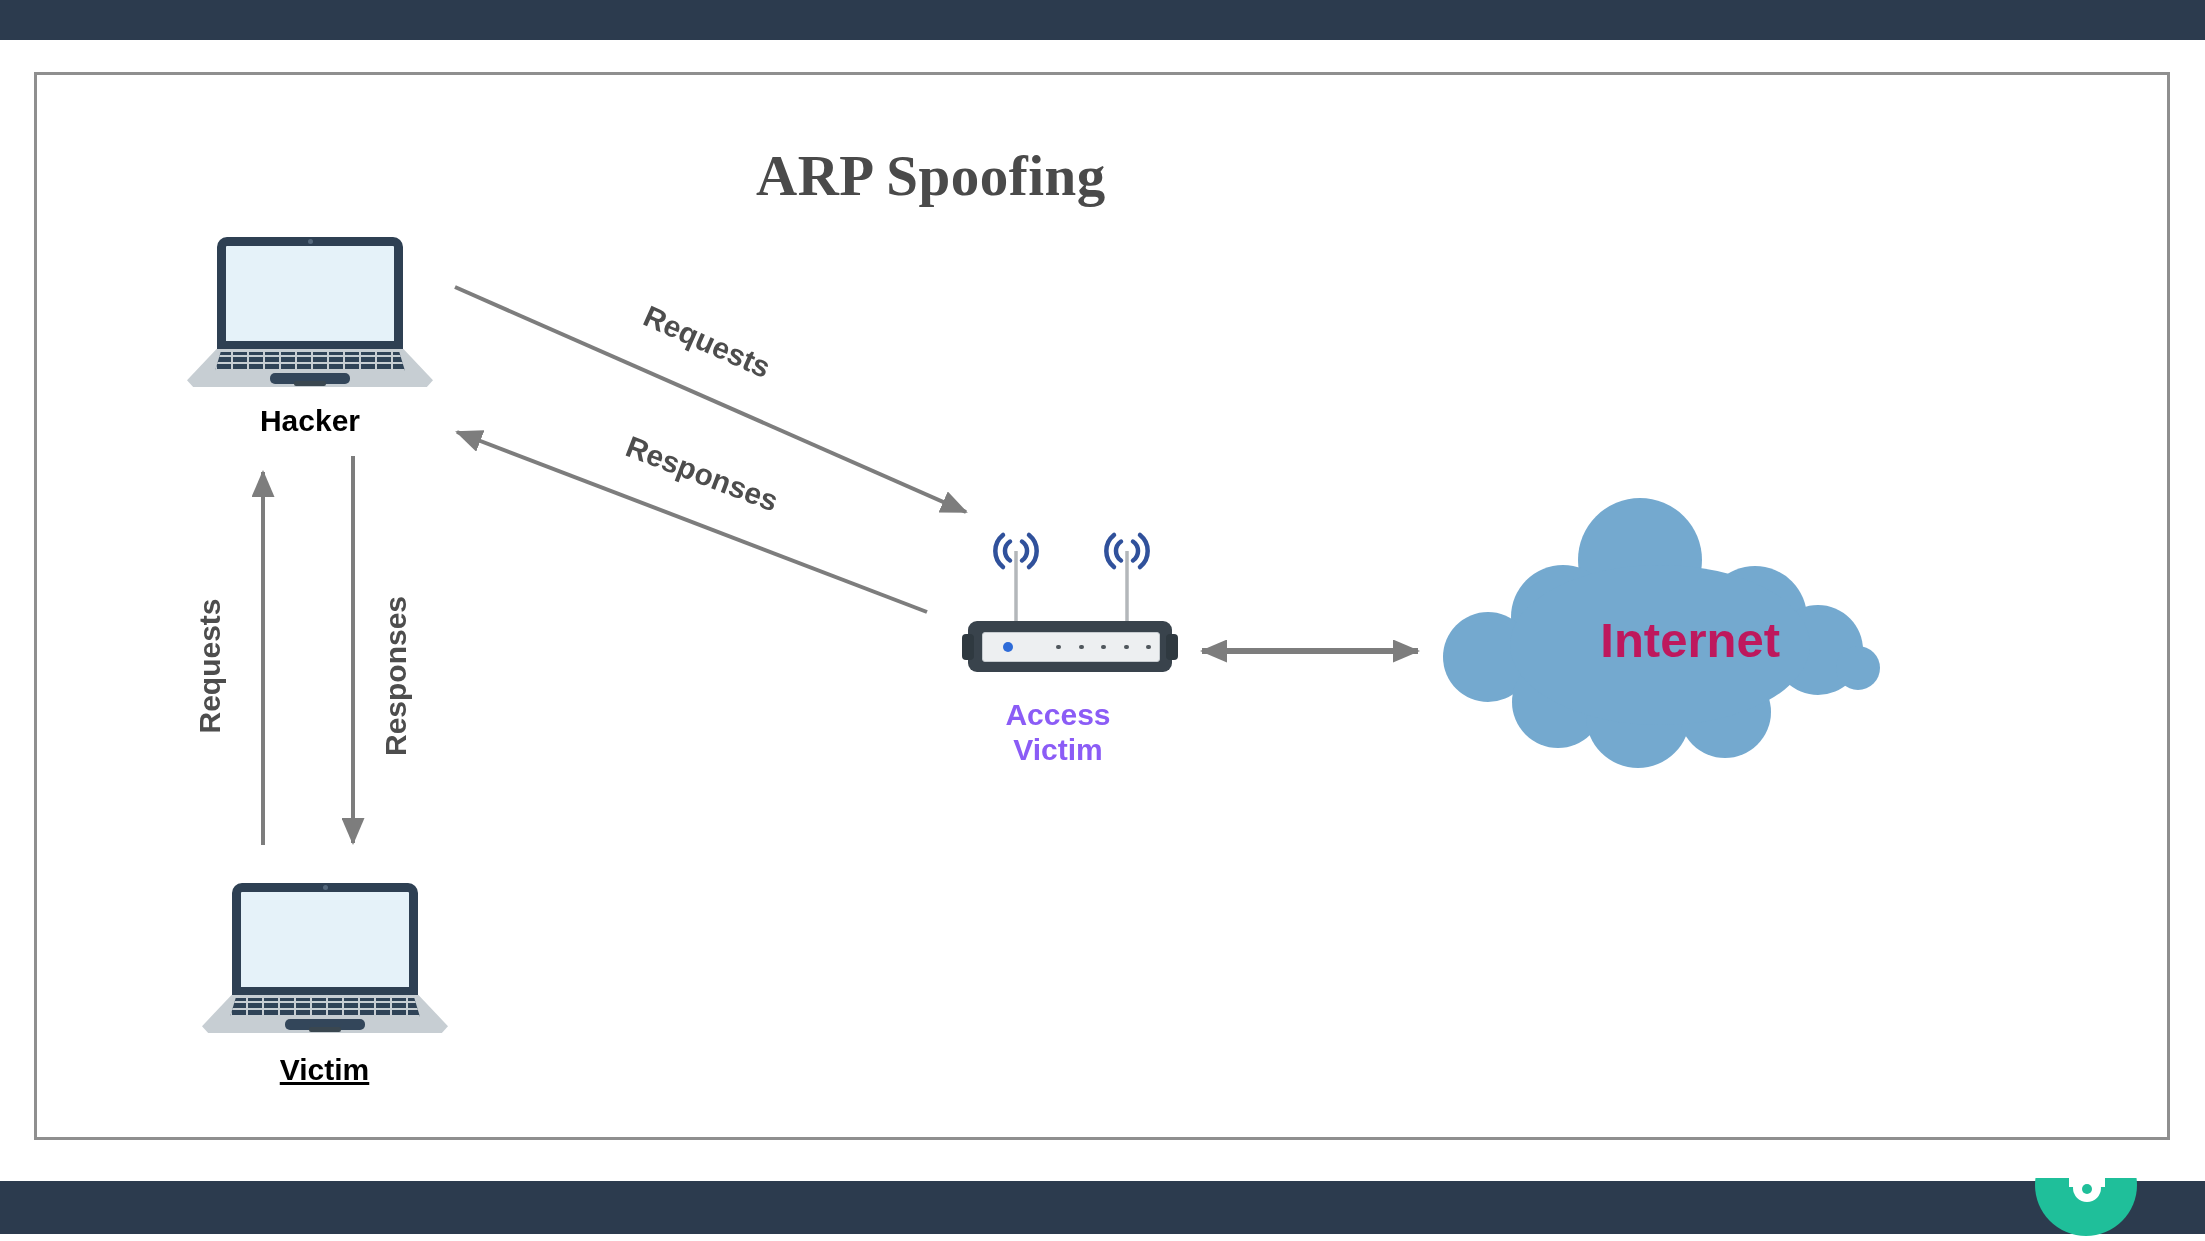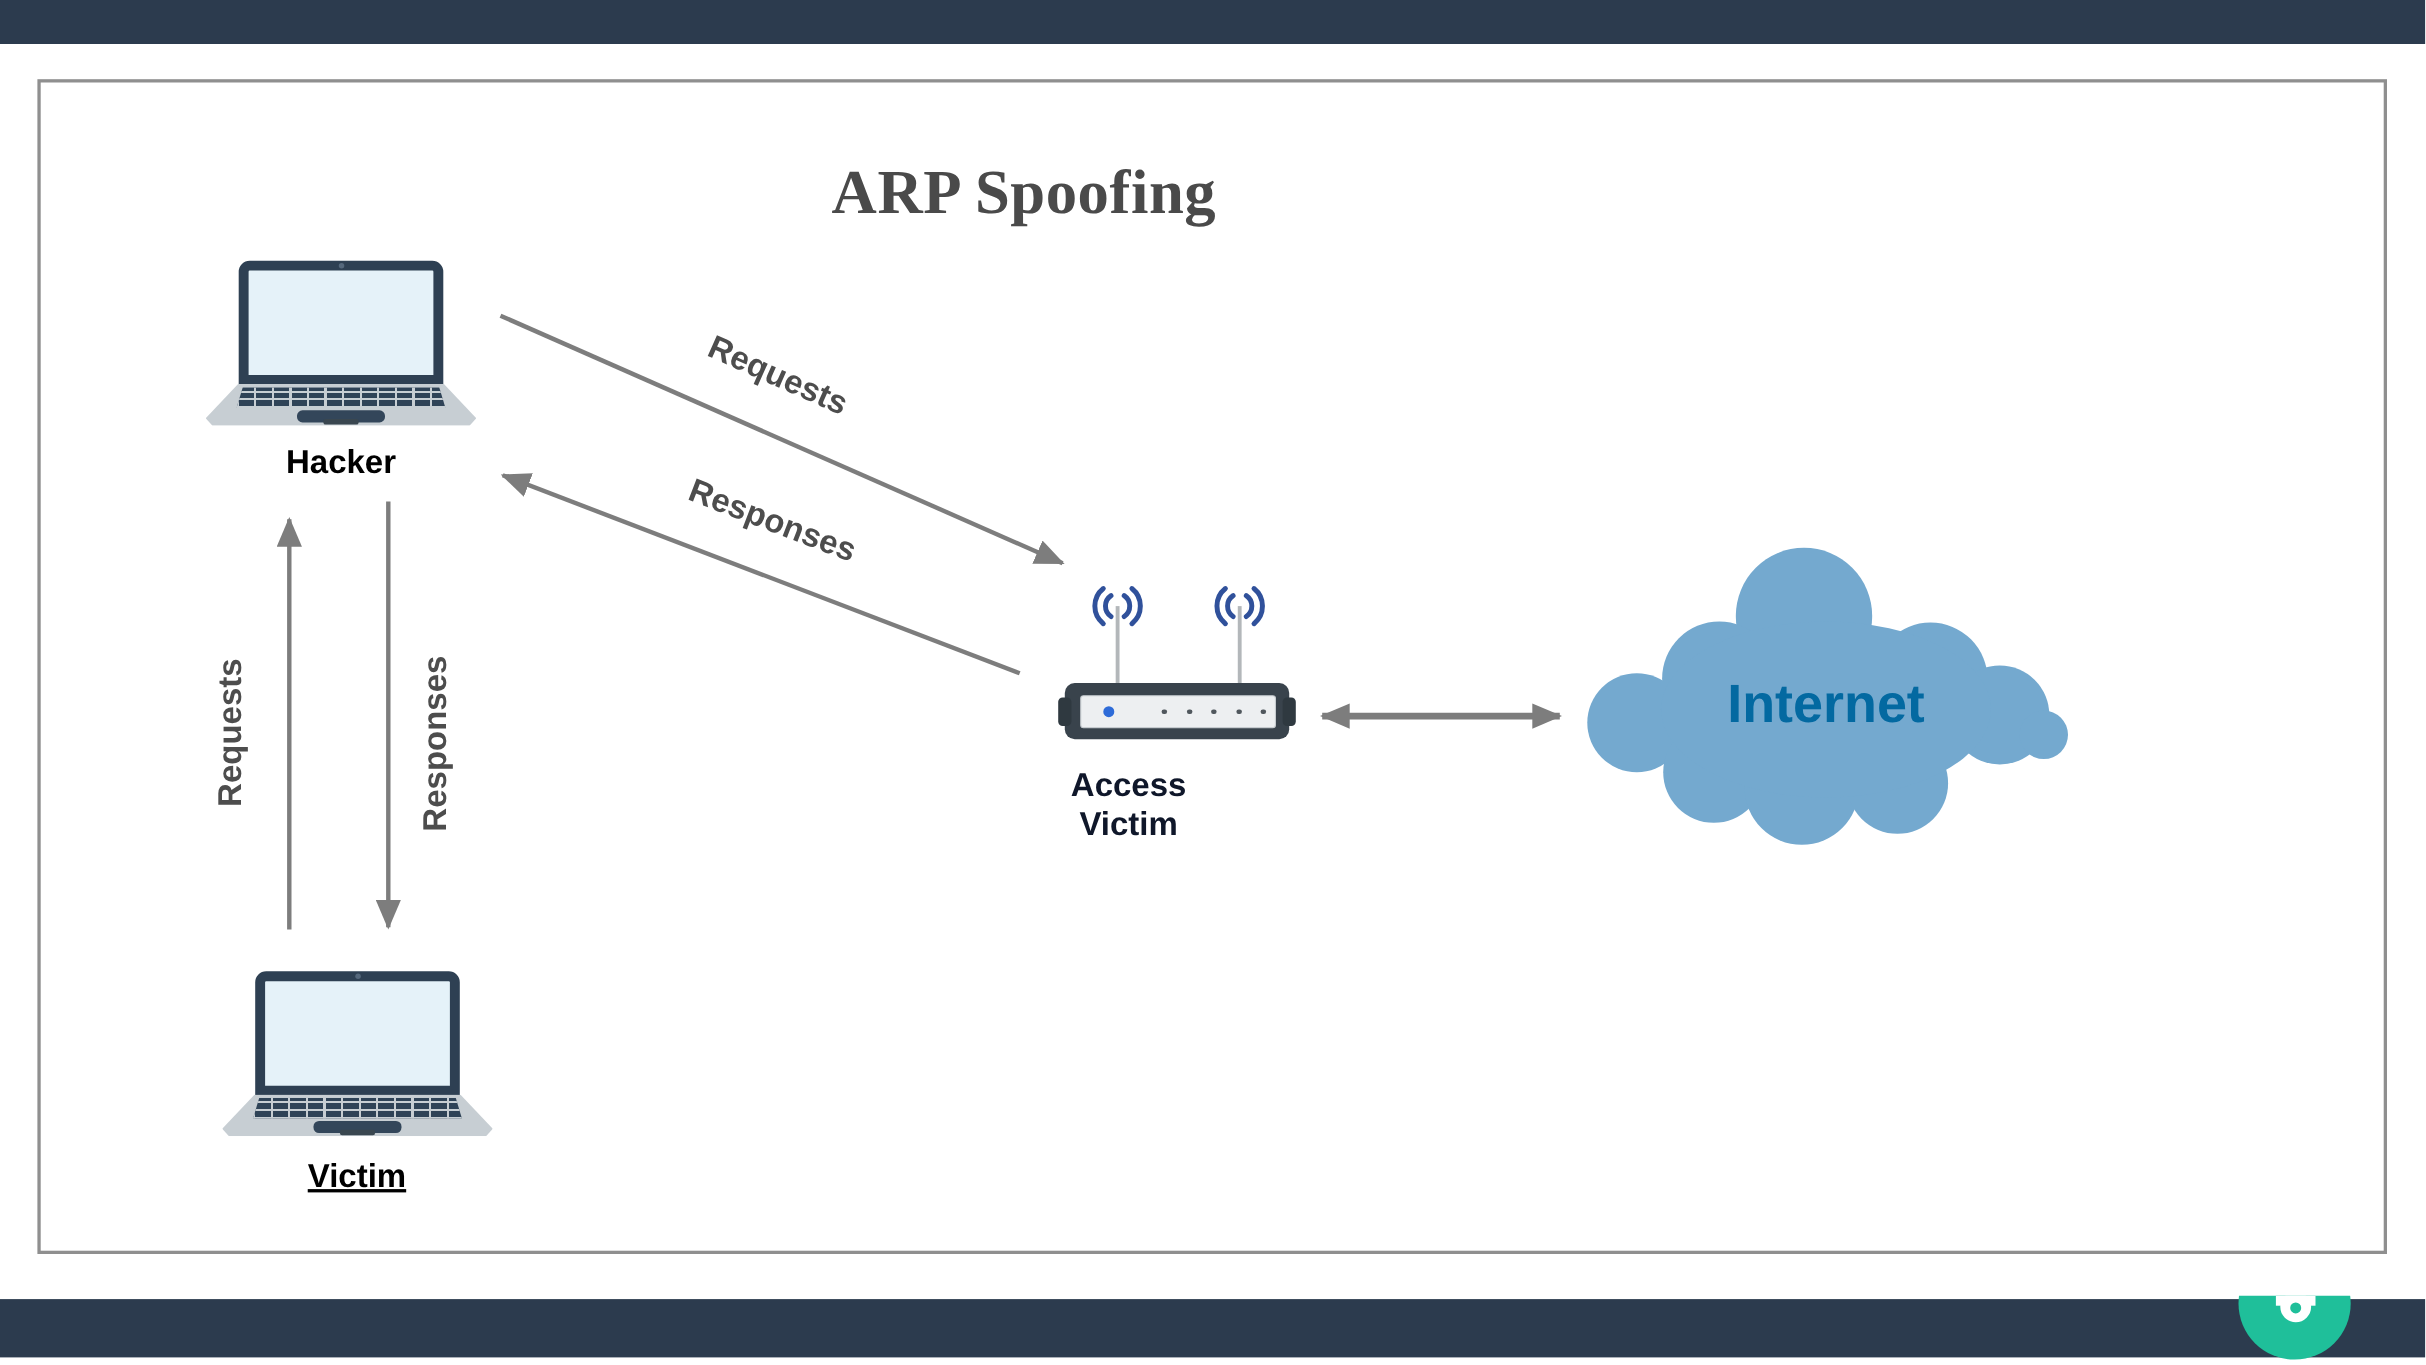--- a/index.html
+++ b/index.html
@@ -88,22 +88,22 @@
   
   .edge-label {
     position:absolute; font-size:30px; font-weight:600; color:#4D4D4D;
     white-space:nowrap; z-index:2;
   }
   .rot-req-diag  { transform:translate(-50%,-50%) rotate(24deg); }
   .rot-resp-diag { transform:translate(-50%,-50%) rotate(21deg); }
   .rot-vert      { transform:translate(-50%,-50%) rotate(-90deg); }
 
   .internet-label {
-    position:absolute; left:1540px; top:612px; width:240px; text-align:center;
-    font-size:49px; font-weight:700; color:#0369a1; z-index:2;
+    position:absolute; left:1540px; top:612px; width:240px; text-align:right;
+    font-size:49px; font-weight:700; color:#be185d; z-index:2;
   }
 
   
   .badge-clip {
     position:absolute; left:2028px; top:1178px; width:116px; height:59px;
     overflow:hidden; z-index:3;
   }
   .badge-circle {
     position:absolute; left:7px; top:-44px; width:102px; height:102px;
     border-radius:50%; background:#1FBF9A;
@@ -205,21 +205,21 @@
   <div class="router">
     <div class="panel">
       <div class="led"></div>
       <span class="pdot" style="left:73px;"></span>
       <span class="pdot" style="left:96px;"></span>
       <span class="pdot" style="left:118px;"></span>
       <span class="pdot" style="left:141px;"></span>
       <span class="pdot" style="left:163px;"></span>
     </div>
   </div>
-  <div class="node-label" style="left:924px; top:697px; width:204px; color:#0f172a; line-height:35px;">
+  <div class="node-label" style="left:956px; top:697px; width:204px; color:#8b5cf6; line-height:35px;">
     <div>Access</div>
     <div>Victim</div>
   </div>
 
   <div class="internet-label">Internet</div>
 
   <div class="edge-label rot-req-diag" style="left:707px; top:342px;">Requests</div>
   <div class="edge-label rot-resp-diag" style="left:702px; top:474px;">Responses</div>
   <div class="edge-label rot-vert" style="left:210px; top:666px;">Requests</div>
   <div class="edge-label rot-vert" style="left:396px; top:676px;">Responses</div>

